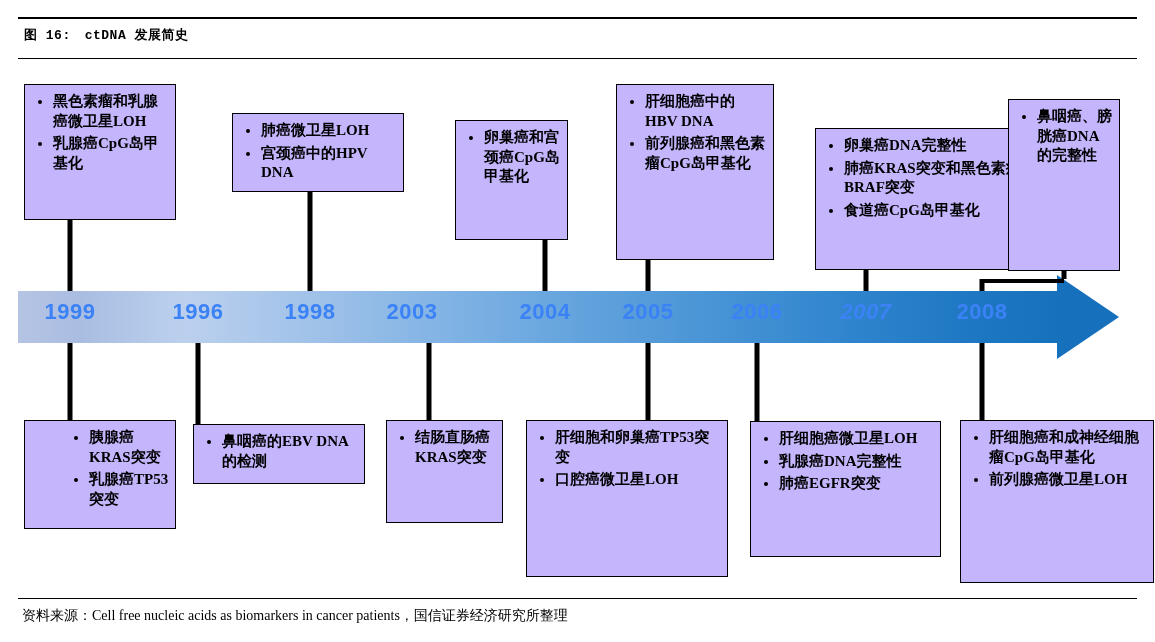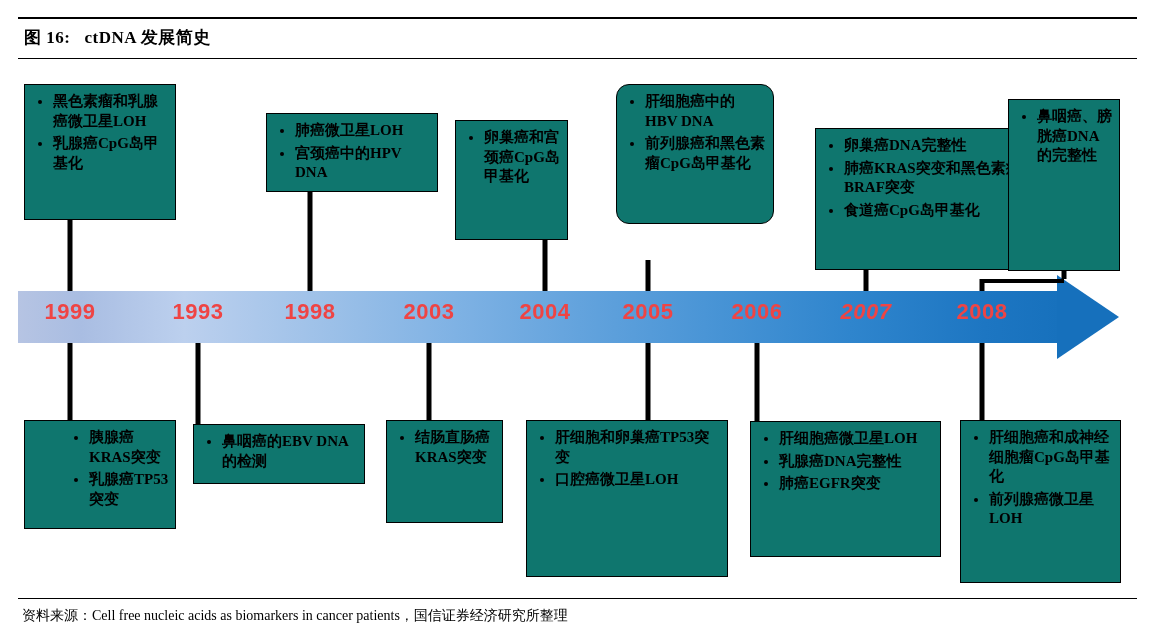--- a/index.html
+++ b/index.html
@@ -31,22 +31,22 @@
     background: #000000;
   }
   .rule.top  { top: 17px; }
   .rule.mid  { top: 58px; height: 1px; }
   .rule.bot  { top: 598px; height: 1px; }
 
   #fig-title {
     position: absolute;
     left: 24px;
     top: 26px;
-    font-family: Liberation Serif, serif;
-    font-size: 17px;
+    font-family: Liberation Mono, monospace;
+    font-size: 13px;
     font-weight: bold;
     letter-spacing: 0.5px;
     white-space: nowrap;
   }
   #fig-title .num { margin-right: 14px; }
 
   
   #timeline-bar {
     position: absolute;
     left: 18px;
@@ -73,21 +73,21 @@
     border-top: 42px solid transparent;
     border-bottom: 42px solid transparent;
     border-left: 62px solid #1670bc;
   }
   .year-label {
     position: absolute;
     top: 299px;
     font-family: "Liberation Sans", "DejaVu Sans", sans-serif;
     font-size: 22px;
     font-weight: bold;
-    color: #ef4444;
+    color: #3b82f6;
     letter-spacing: 0.5px;
     transform: translateX(-50%);
     white-space: nowrap;
   }
 
   
   .connector {
     position: absolute;
     width: 5px;
     background: #000000;
@@ -97,21 +97,21 @@
     position: absolute;
     height: 4px;
     background: #000000;
   }
 
   
   .event-box {
     position: absolute;
     box-sizing: border-box;
     border: 1.5px solid #000000;
-    background: #0f766e;
+    background: #c4b5fd;
     padding: 7px 6px 7px 6px;
   }
   .event-box ul {
     margin: 0;
     padding: 0;
     list-style: none;
   }
   .event-box li {
     position: relative;
     padding-left: 22px;
@@ -153,23 +153,23 @@
   <div id="fig-title">
     <span class="num">图 16:</span><span class="txt">ctDNA 发展简史</span>
   </div>
   <div class="rule mid"></div>
 
   <div id="timeline-bar"></div>
   <div id="timeline-arrowhead"></div>
 
   <div id="years-layer">
       <div class="year-label" style="left: 70px;">1999</div>
-      <div class="year-label" style="left: 198px;">1993</div>
+      <div class="year-label" style="left: 198px;">1996</div>
       <div class="year-label" style="left: 310px;">1998</div>
-      <div class="year-label" style="left: 429px; text-align: center;">2003</div>
+      <div class="year-label" style="left: 412px; text-align: center;">2003</div>
       <div class="year-label" style="left: 545px;">2004</div>
       <div class="year-label" style="left: 648px;">2005</div>
       <div class="year-label" style="left: 757px;">2006</div>
       <div class="year-label" style="left: 866px; font-style: italic;">2007</div>
       <div class="year-label" style="left: 982px;">2008</div>
     </div>
   <div id="connectors-layer">
       <div class="connector" style="left: 70px; top: 220px; height: 71px;"></div>
       <div class="connector" style="left: 310px; top: 192px; height: 99px;"></div>
       <div class="connector" style="left: 545px; top: 240px; height: 51px;"></div>
@@ -185,32 +185,32 @@
       <div class="connector" style="left: 757px; top: 343px; height: 78px;"></div>
       <div class="connector" style="left: 982px; top: 343px; height: 77px;"></div>
     </div>
   <div id="boxes-layer">
       <div class="event-box" style="left: 24px; top: 84px; width: 152px; height: 136px;">
         <ul>
           <li>黑色素瘤和乳腺癌微卫星LOH</li>
           <li>乳腺癌CpG岛甲基化</li>
         </ul>
       </div>
-      <div class="event-box" style="left: 232px; top: 113px; width: 172px; height: 79px; margin-left: 34px;">
+      <div class="event-box" style="left: 232px; top: 113px; width: 172px; height: 79px;">
         <ul>
           <li>肺癌微卫星LOH</li>
           <li>宫颈癌中的HPV DNA</li>
         </ul>
       </div>
       <div class="event-box" style="left: 455px; top: 120px; width: 113px; height: 120px;">
         <ul>
           <li>卵巢癌和宫颈癌CpG岛甲基化</li>
         </ul>
       </div>
-      <div class="event-box" style="left: 616px; top: 84px; width: 158px; height: 140px; border-radius: 13px;">
+      <div class="event-box" style="left: 616px; top: 84px; width: 158px; height: 176px;">
         <ul>
           <li>肝细胞癌中的HBV  DNA</li>
           <li>前列腺癌和黑色素瘤CpG岛甲基化</li>
         </ul>
       </div>
       <div class="event-box" style="left: 779px; top: 128px; width: 216px; height: 142px; margin-left: 36px;">
         <ul>
           <li>卵巢癌DNA完整性</li>
           <li>肺癌KRAS突变和黑色素瘤BRAF突变</li>
           <li>食道癌CpG岛甲基化</li>
@@ -243,21 +243,21 @@
           <li>口腔癌微卫星LOH</li>
         </ul>
       </div>
       <div class="event-box" style="left: 750px; top: 421px; width: 191px; height: 136px;">
         <ul>
           <li>肝细胞癌微卫星LOH</li>
           <li>乳腺癌DNA完整性</li>
           <li>肺癌EGFR突变</li>
         </ul>
       </div>
-      <div class="event-box" style="left: 960px; top: 420px; width: 161px; height: 163px;">
+      <div class="event-box" style="left: 960px; top: 420px; width: 194px; height: 163px;">
         <ul>
           <li>肝细胞癌和成神经细胞瘤CpG岛甲基化</li>
           <li>前列腺癌微卫星LOH</li>
         </ul>
       </div>
     </div>
 
   <div class="rule bot"></div>
   <div id="source-note">资料来源：Cell free nucleic acids as biomarkers in cancer patients，国信证券经济研究所整理</div>
 </div>

